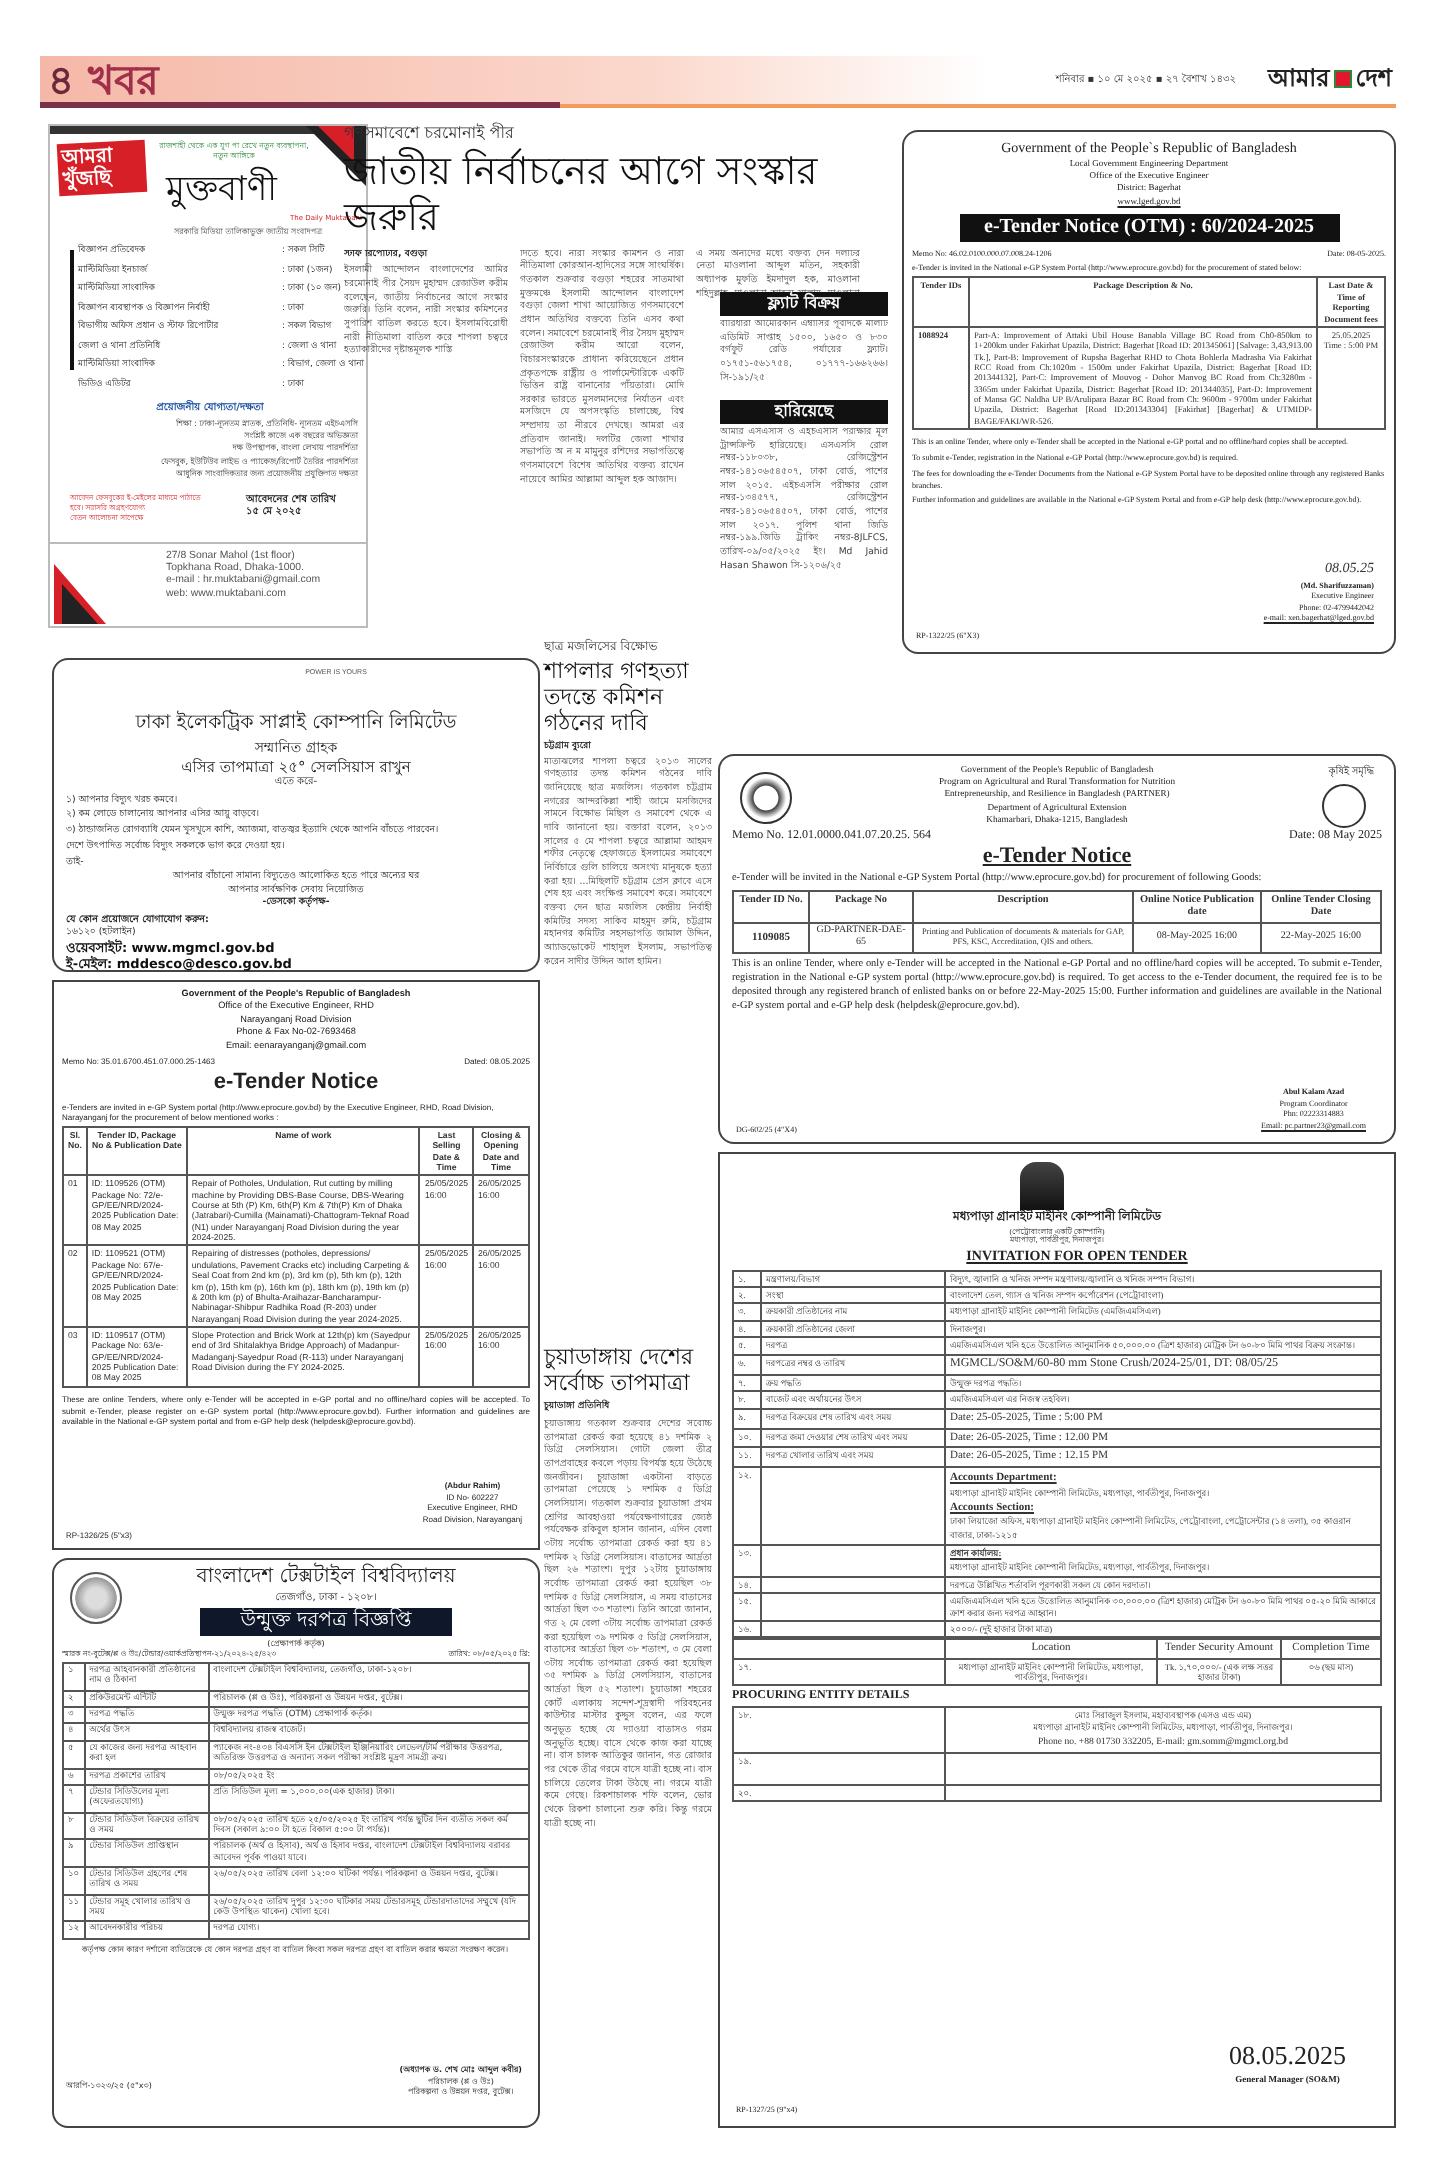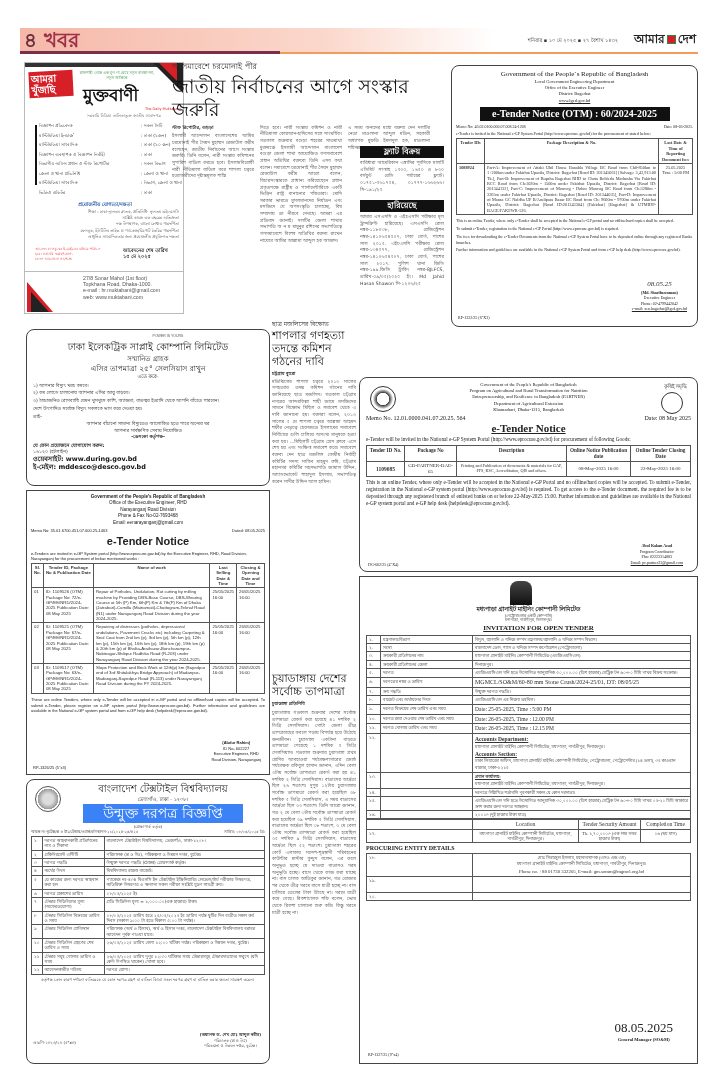--- a/index.html
+++ b/index.html
@@ -34,21 +34,21 @@
 </div>
 <div class="abs hbar"></div>
 <div class="abs hbar2"></div>
 
 <div class="abs" style="left:24px;top:62px;width:160px;height:210px;border:1px solid #bbb;background:#fff;overflow:hidden">
   <div style="position:absolute;left:0;top:0;width:160px;height:4px;background:#333"></div>
   <div style="position:absolute;right:0;top:0;width:0;height:0;border-top:30px solid #222;border-left:30px solid transparent"></div>
   <div style="position:absolute;right:6px;top:0;width:0;height:0;border-top:18px solid #d61f26;border-left:18px solid transparent"></div>
   <div style="position:absolute;left:4px;top:8px;width:44px;background:#d61f26;color:#fff;font-size:10px;font-weight:bold;line-height:1.1;padding:2px;transform:rotate(-3deg)">আমরা খুঁজছি</div>
   <div style="position:absolute;left:52px;top:8px;width:80px;font-size:3.8px;color:#2a8a3a;text-align:center">রাজশাহী থেকে এক যুগ পা রেখে নতুন ব্যবস্থাপনা, নতুন আঙ্গিকে</div>
-  <div style="position:absolute;left:58px;top:22px;font-size:17px;font-weight:bold;color:#111">মুক্তবাণী</div>
+  <div style="position:absolute;left:58px;top:22px;font-size:17px;font-weight:normal;color:#111">মুক্তবাণী</div>
   <div style="position:absolute;left:120px;top:44px;font-size:3.5px;color:#d61f26">The Daily Muktabani</div>
   <div style="position:absolute;left:62px;top:50px;font-size:4px;color:#444">সরকারি মিডিয়া তালিকাভুক্ত জাতীয় সংবাদপত্র</div>
   <div style="position:absolute;left:10px;top:62px;width:2px;height:60px;background:#111"></div>
   <div style="position:absolute;left:14px;top:60px;width:144px">
     <div style="display:flex;justify-content:space-between;font-size:4.4px;height:9.5px">
         <span>বিজ্ঞাপন প্রতিবেদক</span>
         <span style="width:42px">: সকল সিটি</span>
       </div>
     <div style="display:flex;justify-content:space-between;font-size:4.4px;height:9.5px">
         <span>মাল্টিমিডিয়া ইনচার্জ</span>
@@ -169,51 +169,51 @@
           <td class="center">25.05.2025 Time : 5:00 PM</td>
         </tr>
   </tbody>
     </table>
   <div style="font-size:4px;line-height:1.45;margin-top:3px">
     <div style="margin-bottom:2px">This is an online Tender, where only e-Tender shall be accepted in the National e-GP portal and no offline/hard copies shall be accepted.</div>
     <div style="margin-bottom:2px">To submit e-Tender, registration in the National e-GP Portal (http://www.eprocure.gov.bd) is required.</div>
     <div style="margin-bottom:2px">The fees for downloading the e-Tender Documents from the National e-GP System Portal have to be deposited online through any registered Banks branches.</div>
     <div>Further information and guidelines are available in the National e-GP System Portal and from e-GP help desk (http://www.eprocure.gov.bd).</div>
   </div>
-  <div style="position:absolute;right:10px;bottom:14px;text-align:center;font-size:4px;line-height:1.4">
+  <div style="position:absolute;right:10px;bottom:14px;text-align:right;font-size:4px;line-height:1.4">
     <div style="font-size:7px;font-style:italic;color:#333">08.05.25</div>
     <div class="bold">(Md. Sharifuzzaman)</div>
     <div>Executive Engineer</div>
     <div>Phone: 02-4799442042</div>
     <div style="text-decoration:underline">e-mail: xen.bagerhat@lged.gov.bd</div>
   </div>
   <div style="position:absolute;left:6px;bottom:6px;font-size:4px">RP-1322/25 (6"X3)</div>
 </div>
 
 <div class="abs rbox" style="left:26px;top:329px;width:244px;height:157px;padding:4px 6px">
   <div class="center sans" style="font-size:3.5px;color:#555;margin-left:40px">POWER IS YOURS</div>
-  <div class="center" style="font-size:9.5px;margin-top:3px">ঢাকা ইলেকট্রিক সাপ্লাই কোম্পানি লিমিটেড</div>
+  <div class="center" style="font-size:9.5px;margin-top:18px">ঢাকা ইলেকট্রিক সাপ্লাই কোম্পানি লিমিটেড</div>
   <div class="center" style="font-size:7px;margin-top:2px">সম্মানিত গ্রাহক</div>
   <div class="center" style="font-size:7.5px">এসির তাপমাত্রা ২৫° সেলসিয়াস রাখুন</div>
   <div class="center" style="font-size:5px">এতে করে-</div>
   <div style="font-size:4.6px;line-height:1.7;margin-top:2px">
     <div>১) আপনার বিদ্যুৎ খরচ কমবে।</div>
     <div>২) কম লোডে চালানোয় আপনার এসির আয়ু বাড়বে।</div>
     <div>৩) ঠান্ডাজনিত রোগব্যাধি যেমন খুসখুসে কাশি, অ্যাজমা, বাতজ্বর ইত্যাদি থেকে আপনি বাঁচতে পারবেন।</div>
     <div>দেশে উৎপাদিত সর্বোচ্চ বিদ্যুৎ সকলকে ভাগ করে দেওয়া হয়।</div>
     <div>তাই-</div>
   </div>
   <div class="center" style="font-size:4.6px;line-height:1.5">
     <div>আপনার বাঁচানো সামান্য বিদ্যুতেও আলোকিত হতে পারে অন্যের ঘর</div>
     <div>আপনার সার্বক্ষণিক সেবায় নিয়োজিত</div>
     <div class="bold">-ডেসকো কর্তৃপক্ষ-</div>
   </div>
   <div style="font-size:4.8px;font-weight:bold;margin-top:2px">যে কোন প্রয়োজনে যোগাযোগ করুন:</div>
   <div style="font-size:4.6px">১৬১২০ (হটলাইন)</div>
-  <div style="font-size:6.5px;font-weight:bold;color:#111">ওয়েবসাইট: www.during.gov.bd</div>
+  <div style="font-size:6.5px;font-weight:bold;color:#111">ওয়েবসাইট: www.mgmcl.gov.bd</div>
   <div style="font-size:6.5px;font-weight:bold;color:#111">ই-মেইল: mddesco@desco.gov.bd</div>
 </div>
 
 <div class="abs box sans" style="left:26px;top:490px;width:244px;height:285px;padding:3px 4px">
   <div class="center" style="font-size:4.6px;line-height:1.4">
     <div class="bold">Government of the People's Republic of Bangladesh</div>
     <div>Office of the Executive Engineer, RHD</div>
     <div>Narayanganj Road Division</div>
     <div>Phone &amp; Fax No-02-7693468</div>
     <div>Email: eenarayanganj@gmail.com</div>
@@ -263,21 +263,21 @@
     <div>Executive Engineer, RHD</div>
     <div>Road Division, Narayanganj</div>
   </div>
   <div style="position:absolute;left:6px;bottom:4px;font-size:4px">RP-1326/25 (5"x3)</div>
 </div>
 
 <div class="abs rbox" style="left:26px;top:779px;width:244px;height:285px;padding:3px 4px">
   <div style="position:absolute;left:8px;top:6px;width:26px;height:26px;border-radius:50%;border:1.5px solid #555;background:radial-gradient(circle,#ddd 30%,#999 60%,#fff 62%)"></div>
   <div class="center" style="font-size:10px;margin-left:30px">বাংলাদেশ টেক্সটাইল বিশ্ববিদ্যালয়</div>
   <div class="center" style="font-size:5px;margin-left:30px">তেজগাঁও, ঢাকা - ১২০৮।</div>
-  <div class="center" style="margin:2px 0 0 30px"><span style="background:#3b82f6;color:#fff;font-size:14px;padding:1px 20px;display:inline-block">উন্মুক্ত দরপত্র বিজ্ঞপ্তি</span></div>
+  <div class="center" style="margin:2px 0 0 30px"><span style="background:#0f172a;color:#fff;font-size:10px;padding:1px 20px;display:inline-block">উন্মুক্ত দরপত্র বিজ্ঞপ্তি</span></div>
   <div class="center" style="font-size:4px;margin-top:1px">(প্রেক্ষাপার্ক কর্তৃক)</div>
   <div style="display:flex;justify-content:space-between;font-size:3.8px;margin-top:1px">
       <span>স্মারক নং-বুটেক্স/প্প ও উঃ/টেন্ডার/ওয়ার্কপ্রতিস্থাপন-২১/২০২৪-২৫/৪২৩</span>
       <span>তারিখ: ০৮/০৫/২০২৫ খ্রি:</span>
     </div>
   <table style="margin-top:1px">
     <tbody>
         <tr>
           <td style="width:10px">১</td>
           <td style="width:62px">দরপত্র আহবানকারী প্রতিষ্ঠানের নাম ও ঠিকানা</td>

